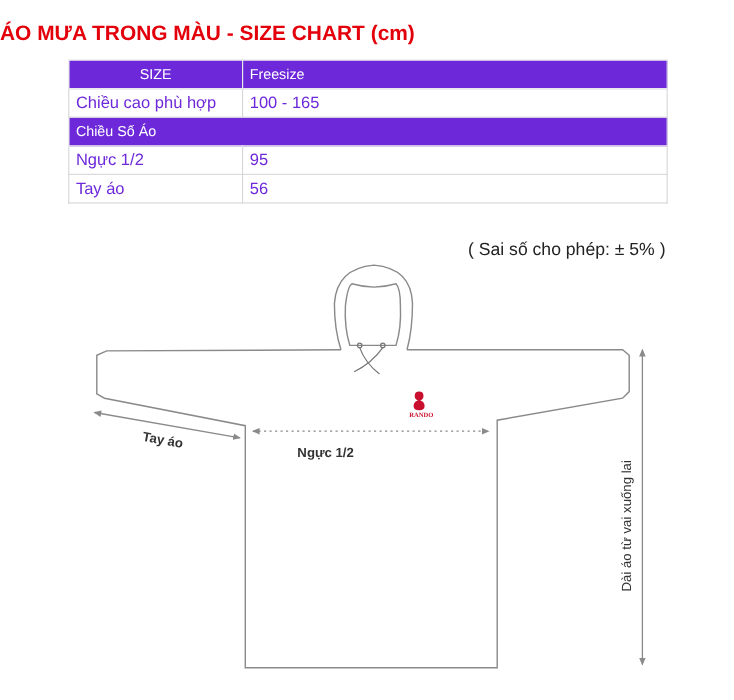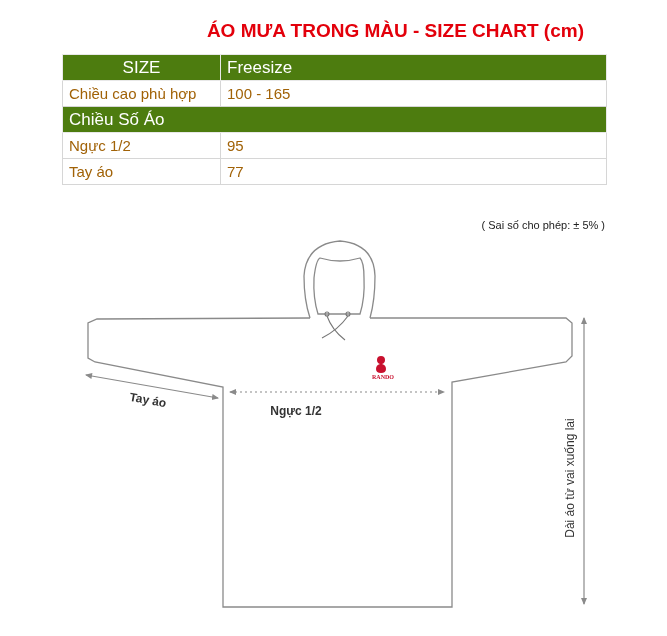--- a/index.html
+++ b/index.html
@@ -1,24 +1,24 @@
 <!DOCTYPE html>
 <html><head>
   <meta charset="utf-8">
   <style>
     html, body { margin: 0; padding: 0; background: #ffffff; }
     body { width: 667px; height: 636px; position: relative; overflow: hidden; font-family: "Liberation Sans", sans-serif; }
-    .title { position: absolute; left: 0; top: 20px; width: 584px; text-align: right; color: #e3000b; font-weight: bold; font-size: 19px; letter-spacing: 0; }
+    .title { position: absolute; left: 0; top: 20px; width: 584px; text-align: left; color: #e3000b; font-weight: bold; font-size: 19px; letter-spacing: 0; }
     table.size { position: absolute; left: 62px; top: 54px; width: 545px; border-collapse: collapse; font-size: 15px; }
-    table.size td { border: 1px solid #d6d6d6; height: 25px; padding: 0 6px; color: #a16207; }
+    table.size td { border: 1px solid #d6d6d6; height: 25px; padding: 0 6px; color: #6d28d9; }
     table.size td.lbl { width: 145px; text-align: left; }
     table.size td.val { text-align: left; }
-    table.size tr.hdr td { background: #4d7c0f; color: #ffffff; font-size: 17px; border-color: #e8e8e8; }
+    table.size tr.hdr td { background: #6d28d9; color: #ffffff; font-size: 13px; border-color: #e8e8e8; }
     table.size tr.hdr td.lbl { text-align: center; }
-    .note { position: absolute; right: 62px; top: 219px; font-size: 11px; color: #222; }
+    .note { position: absolute; right: 62px; top: 219px; font-size: 16px; color: #222; }
     svg.diagram { position: absolute; left: 0; top: 236px; }
     .lab { font-family: "Liberation Sans", sans-serif; font-weight: bold; font-size: 12px; fill: #333; }
     .logo-text { font-family: "Liberation Serif", serif; font-weight: bold; font-size: 6px; fill: #c8102e; }
   </style>
 </head>
 <body>
 
 <div class="title">ÁO MƯA TRONG MÀU - SIZE CHART  (cm)</div>
 
 <table class="size">
@@ -33,21 +33,21 @@
   </tr>
   <tr class="hdr">
     <td colspan="2" class="val">Chiều Số Áo</td>
   </tr>
   <tr>
     <td class="lbl">Ngực 1/2</td>
     <td class="val">95</td>
   </tr>
   <tr>
     <td class="lbl">Tay áo</td>
-    <td class="val">77</td>
+    <td class="val">56</td>
   </tr>
 </tbody>
   </table>
 
 <div class="note">( Sai số cho phép: ± 5% )</div>
 
 <svg class="diagram" width="667" height="400" viewBox="0 236 667 400">
   <defs>
     <marker id="arr" markerWidth="8" markerHeight="8" refX="6" refY="4" orient="auto" markerUnits="userSpaceOnUse">
       <path d="M0,1 L7,4 L0,7 Z" fill="#8a8a8a"></path>

